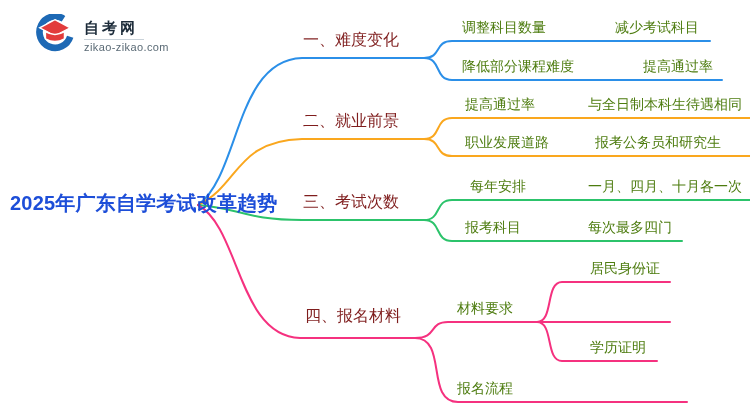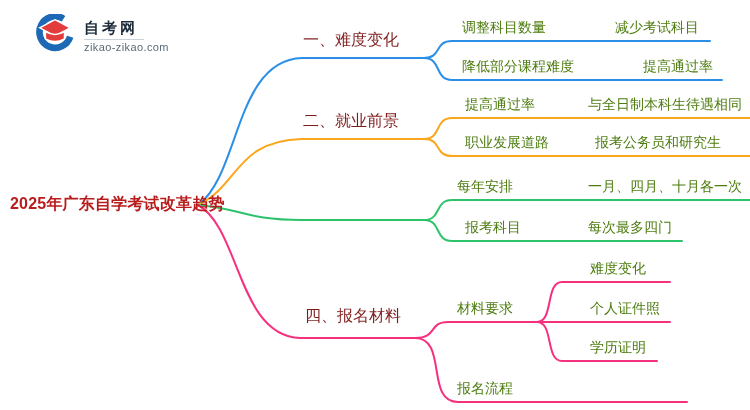--- a/index.html
+++ b/index.html
@@ -12,22 +12,22 @@
   svg.lines{position:absolute;left:0;top:0;width:750px;height:410px;}
   .txt{
     position:absolute;font-size:14px;line-height:17px;color:#4d7c0f;
     white-space:nowrap;
   }
   .blabel{
     position:absolute;font-size:16px;line-height:18px;color:#7f1d1d;
     white-space:nowrap;font-weight:500;
   }
   .root-label{
-    position:absolute;left:10px;top:194px;font-size:16px;line-height:19px;
-    font-weight:bold;color:#b91c1c;white-space:nowrap;letter-spacing:0.2px;
+    position:absolute;left:10px;top:194px;font-size:20px;line-height:19px;
+    font-weight:bold;color:#1d4ed8;white-space:nowrap;letter-spacing:0.2px;
   }
   .logo{position:absolute;left:33px;top:14px;display:flex;align-items:flex-start;cursor:pointer;}
   .logo-icon{width:42px;height:40px;position:relative;flex:0 0 auto;}
   .logo-textcol{margin-left:9px;padding-top:6px;}
   .logo-name{font-size:15px;font-weight:bold;color:#1c2b39;letter-spacing:3px;line-height:16px;}
   .logo-divider{height:1px;background:#c9d2d9;margin:3px 0 2px 0;width:60px;}
   .logo-url{font-size:11px;color:#5a6a75;letter-spacing:0.4px;line-height:10px;}
 </style>
 </head>
 <body>
@@ -68,36 +68,36 @@
       <div class="logo-name">自考网</div>
       <div class="logo-divider"></div>
       <div class="logo-url">zikao-zikao.com</div>
     </div>
   </div>
 
   <div class="root-label">2025年广东自学考试改革趋势</div>
 
   <div class="blabel" style="left:303px;top:31px">一、难度变化</div>
   <div class="blabel" style="left:303px;top:112px">二、就业前景</div>
+  <div class="blabel" style="left:303px;top:193px">三、考试次数</div>
   <div class="blabel" style="left:305px;top:307px">四、报名材料</div>
 
   <div class="txt" style="left:462px;top:19px">调整科目数量</div>
   <div class="txt" style="left:615px;top:19px">减少考试科目</div>
   <div class="txt" style="left:643px;top:58px">提高通过率</div>
   <div class="txt" style="left:462px;top:58px">降低部分课程难度</div>
 
   <div class="txt" style="left:465px;top:96px">提高通过率</div>
   <div class="txt" style="left:588px;top:96px">与全日制本科生待遇相同</div>
   <div class="txt" style="left:465px;top:134px">职业发展道路</div>
   <div class="txt" style="left:595px;top:134px">报考公务员和研究生</div>
 
-  <div class="txt" style="left:457px;top:178px">每年安排</div>
+  <div class="txt" style="left:470px;top:178px">每年安排</div>
   <div class="txt" style="left:588px;top:178px">一月、四月、十月各一次</div>
   <div class="txt" style="left:465px;top:219px">报考科目</div>
   <div class="txt" style="left:588px;top:219px">每次最多四门</div>
 
   <div class="txt" style="left:457px;top:300px">材料要求</div>
-  <div class="txt" style="left:590px;top:260px">难度变化</div>
-  <div class="txt" style="left:590px;top:300px">个人证件照</div>
+  <div class="txt" style="left:590px;top:260px">居民身份证</div>
   <div class="txt" style="left:590px;top:339px">学历证明</div>
   <div class="txt" style="left:457px;top:380px">报名流程</div>
 
 </div>
 
 </body></html>

